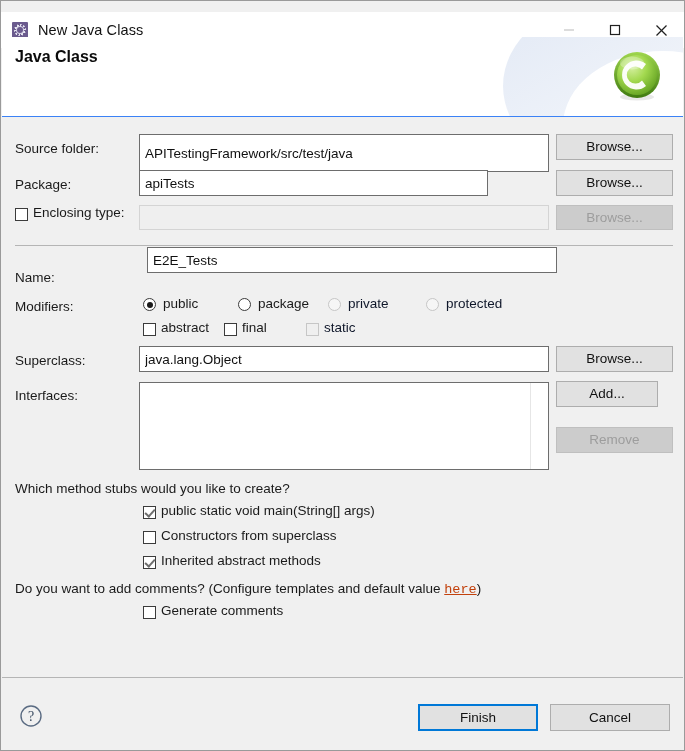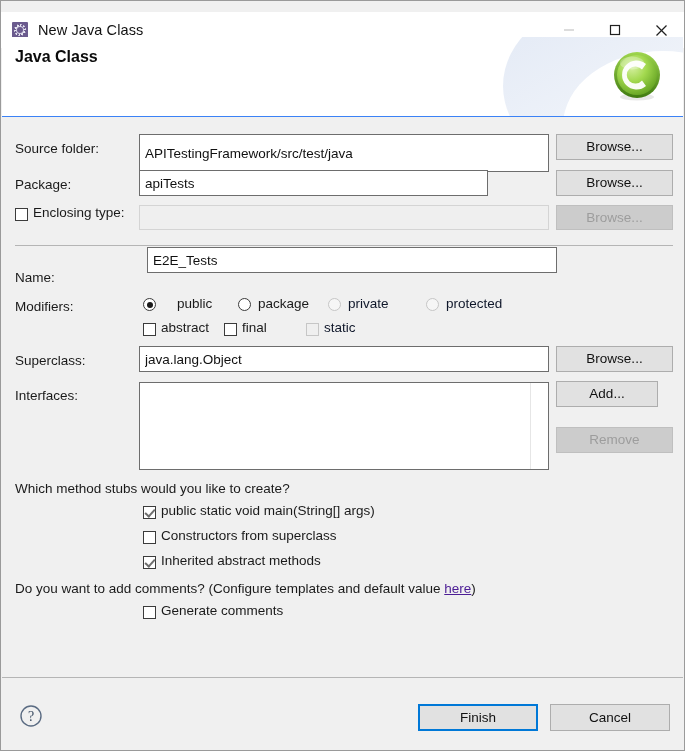--- a/index.html
+++ b/index.html
@@ -266,22 +266,23 @@
     background: #ffffff;
   }
 
   .question {
     position: absolute;
     font-size: 13.5px;
     color: #1a1a1a;
     white-space: nowrap;
   }
   .link {
-    color: #4c1d95;
+    color: #c2410c;
     text-decoration: underline;
+    font-family: Liberation Mono, monospace;
   }
 
   
   .footer {
     position: absolute;
     left: 1px;
     top: 676px;
     width: 681px;
     height: 73px;
     background: #f0f0f0;
@@ -397,21 +398,21 @@
     <button class="btn disabled" style="left:554px; top:88px; width:117px; height:25px;" disabled="">Browse...</button>
 
     <div class="sep" style="left:13px; top:128px; width:658px;"></div>
 
     <div class="row-label" style="left:13px; top:153px;">Name:</div>
     <input class="txt" style="left: 137px; top: 130px; width: 410px; height: 26px; margin-left: 8px;" value="E2E_Tests">
 
     <div class="row-label" style="left:13px; top:182px;">Modifiers:</div>
 
     <div class="rb checked" style="left:141px; top:181px;"></div>
-    <div class="opt-label" style="left:175px; top:179px;">public</div>
+    <div class="opt-label" style="left:161px; top:179px;">public</div>
 
     <div class="rb" style="left:236px; top:181px;"></div>
     <div class="opt-label" style="left:256px; top:179px;">package</div>
 
     <div class="rb dim" style="left:326px; top:181px;"></div>
     <div class="opt-label dim" style="left:346px; top:179px;">private</div>
 
     <div class="rb dim" style="left:424px; top:181px;"></div>
     <div class="opt-label dim" style="left:444px; top:179px;text-align:right;">protected</div>
 

